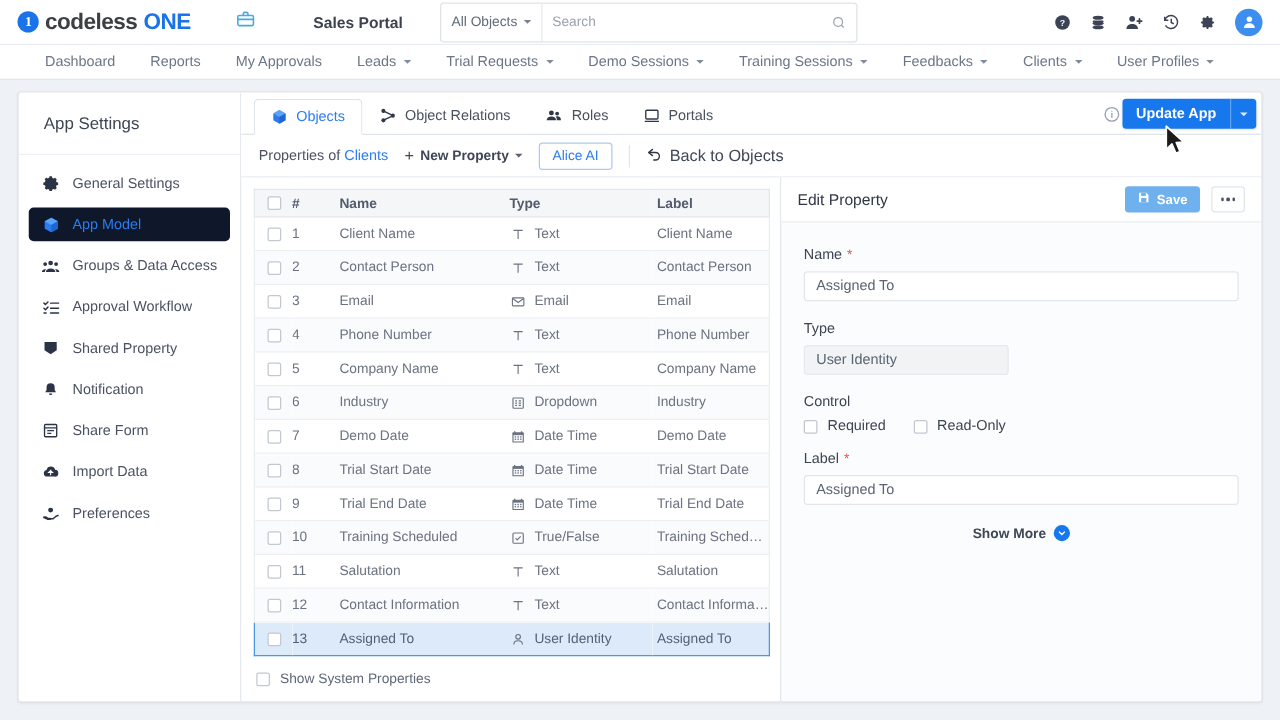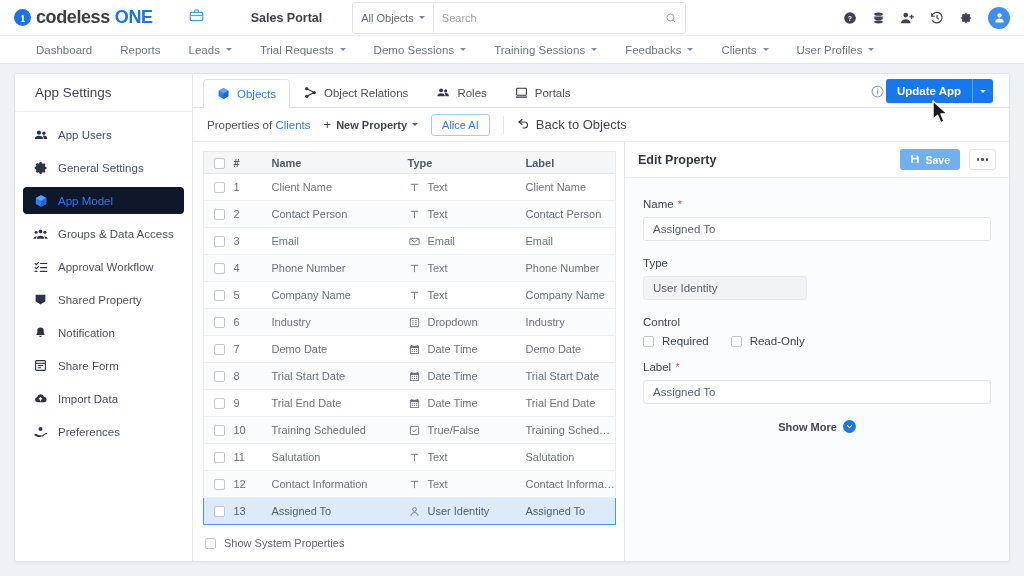--- a/index.html
+++ b/index.html
@@ -65,21 +65,21 @@
     background:#eef1f5; padding:9px 14px 14px 14px; display:flex; gap:0;
   }
   .shell{
     flex:1; display:flex; background:#fff; border:1px solid #dfe4ea; border-radius:3px;
     overflow:hidden; box-shadow:0 1px 2px rgba(16,24,40,.05);
   }
 
   
   .sidebar{ width:178px;border-right:1px solid #e5e9ee;background:#fff;flex-shrink:0; }
   .sidebar-title{
-    height:38px;display:flex;align-items:center;padding-left:20px;
+    height:50px;display:flex;align-items:center;padding-left:20px;
     font-size:13.5px;color:#3e4654;border-bottom:1px solid #edf0f4;
   }
   .side-list{ padding:9px 8px 0 8px; }
   .side-item{
     height:27px;display:flex;align-items:center;gap:10px;padding:0 10px;
     border-radius:4px;margin-bottom:6px;cursor:pointer;
   }
   .side-item .sl{ font-size:11.5px;color:#4a5262; }
   .side-item .si{ width:15px;display:flex;align-items:center;justify-content:center;color:#2b3346; }
   .side-item.active{ background:#0f172a; }
@@ -94,21 +94,21 @@
     border-bottom:1px solid #dfe4ea; padding-left:10px; position:relative;
     background:#fff;
   }
   .tab{
     height:29px;display:flex;align-items:center;gap:7px;padding:0 13px;
     font-size:11.5px;color:#49515f;border:1px solid transparent;
     border-radius:4px 4px 0 0;cursor:pointer;white-space:nowrap;
   }
   .tab.active{ color:#2b7cf0; border-color:#dfe4ea; border-bottom-color:#fff; background:#fff; margin-bottom:-1px; }
   .tab .ti{ display:flex;align-items:center; }
-  .tabs-right{ margin-left:auto; display:flex;align-items:center;gap:2px; padding-right:16px; padding-bottom:4px;}
+  .tabs-right{ margin-left:auto; display:flex;align-items:center;gap:2px; padding-right:4px; padding-bottom:4px;}
   .info-ico{ color:#98a2b0; display:flex;align-items:center;}
   .btn-primary{
     display:flex;align-items:center;height:24px;background:#1777ed;border-radius:3px;overflow:hidden;cursor:pointer;
     box-shadow:0 1px 2px rgba(16,24,40,.12);
   }
   .btn-primary .lbl{ color:#fff;font-size:11.5px;font-weight:700;padding:0 11px; }
   .btn-primary .split{ width:21px;height:100%;display:flex;align-items:center;justify-content:center;border-left:1px solid rgba(255,255,255,.32); }
 
   .propbar{
     height:34px;display:flex;align-items:center;gap:13px;padding:0 14px;
@@ -161,21 +161,21 @@
     width:11px;height:11px;border:1px solid #c2c8d0;border-radius:2px;background:#fff;display:inline-block;
     cursor:pointer;vertical-align:middle;
   }
   .sysprops{ display:flex;align-items:flex-end;gap:8px;padding:12px 0 0 2px;font-size:11px;color:#5f6878; }
 
   
   .panel{ width:385px;border-left:1px solid #e3e7ec;background:#fbfcfd;flex-shrink:0;display:flex;flex-direction:column;}
   .panel-head{
     height:36px;display:flex;align-items:center;padding:0 13px;border-bottom:1px solid #e9edf2;background:#fff;
   }
-  .panel-title{ font-size:12.5px;font-weight:700;color:#303845; }
+  .panel-title{ font-size:12.5px;font-weight:400;color:#303845; }
   .panel-head-right{ margin-left:auto;display:flex;align-items:center;gap:9px; }
   .btn-save{
     height:21px;background:#6fb0ee;border-radius:3px;display:flex;align-items:center;gap:5px;
     padding:0 10px;color:#fff;font-size:10.5px;font-weight:700;cursor:pointer;
   }
   .btn-dots{
     width:27px;height:21px;border:1px solid #e1e5ea;border-radius:3px;background:#fff;
     display:flex;align-items:center;justify-content:center;gap:2px;cursor:pointer;
   }
   .dot{ width:2.5px;height:2.5px;border-radius:50%;background:#4a5262; }
@@ -278,20 +278,23 @@
 </div>
 
 <div class="navbar">
   <div class="navitem">
       <span>Dashboard</span>
     </div>
   <div class="navitem">
       <span>Reports</span>
     </div>
   <div class="navitem">
+      <span>My Approvals</span>
+    </div>
+  <div class="navitem">
       <span>Leads</span>
       <span class="caret"></span>
     </div>
   <div class="navitem">
       <span>Trial Requests</span>
       <span class="caret"></span>
     </div>
   <div class="navitem">
       <span>Demo Sessions</span>
       <span class="caret"></span>
@@ -314,31 +317,20 @@
     </div>
 </div>
 
 <div class="page">
 <div class="shell">
 
   <div class="sidebar">
     <div class="sidebar-title">App Settings</div>
     <div class="side-list">
 
-      <div class="side-item">
-        <span class="si">
-              <svg width="14" height="14" viewBox="0 0 24 24" fill="currentColor">
-                <circle cx="8.5" cy="8" r="3.6"></circle>
-                <circle cx="17" cy="9" r="2.8"></circle>
-                <path d="M1.5 19c0-3.6 3.1-5.6 7-5.6s7 2 7 5.6z"></path>
-                <path d="M17 13c3 0 5.5 1.6 5.5 4.4V19H16.5v-1.6c0-1.6-.6-3-1.6-4 .6-.26 1.3-.4 2.1-.4z"></path>
-              </svg>
-            </span>
-        <span class="sl">App Users</span>
-      </div>
 
       <div class="side-item">
         <span class="si">
               <svg width="14" height="14" viewBox="0 0 24 24" fill="currentColor">
                 <path d="M12 8.2a3.8 3.8 0 1 0 0 7.6 3.8 3.8 0 0 0 0-7.6zm9.4 2.1l-2.1-.4a7.6 7.6 0 0 0-.85-2.05l1.2-1.8-2.4-2.4-1.8 1.2a7.6 7.6 0 0 0-2.05-.85L13 1.7h-3.4l-.4 2.1a7.6 7.6 0 0 0-2.05.85l-1.8-1.2-2.4 2.4 1.2 1.8A7.6 7.6 0 0 0 3.3 9.9l-2.1.4v3.4l2.1.4c.2.72.5 1.4.85 2.05l-1.2 1.8 2.4 2.4 1.8-1.2c.65.37 1.33.65 2.05.85l.4 2.1H13l.4-2.1c.72-.2 1.4-.48 2.05-.85l1.8 1.2 2.4-2.4-1.2-1.8c.37-.65.65-1.33.85-2.05l2.1-.4z"></path>
               </svg>
             </span>
         <span class="sl">General Settings</span>
       </div>
 

